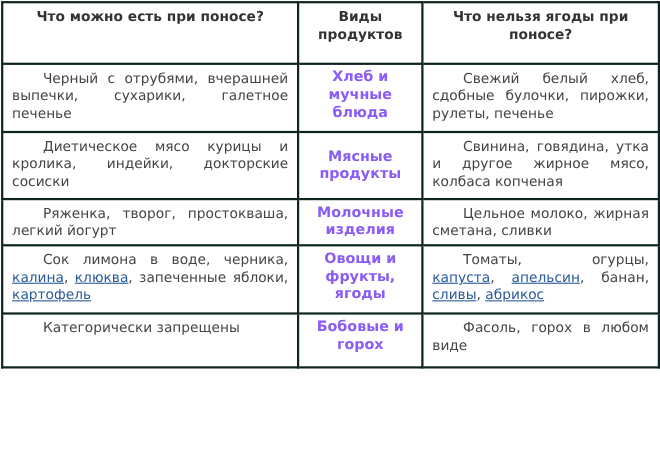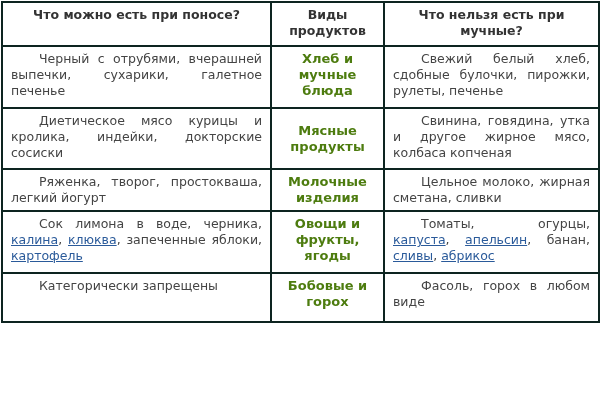--- a/index.html
+++ b/index.html
@@ -41,30 +41,30 @@
     th.h2, th.h3 { vertical-align: top; }
     td.allow, td.deny {
       text-align: justify;
       text-indent: 28px;
       color: #444444;
       font-weight: normal;
     }
     td.cat {
       text-align: center;
       font-weight: bold;
-      color: #4d7c0f;
+      color: #8b5cf6;
       font-size: 13px;
     }
     td.cat.mid { vertical-align: middle; }
     a.lnk {
       color: #2a5a9a;
       text-decoration: underline;
       margin-top: 32px;
     }
-    tr.r-head { height: 44px; }
+    tr.r-head { height: 56px; }
     tr.r1 { height: 62px; }
     tr.r2 { height: 61px; }
     tr.r3 { height: 39px; margin-top: 48px; }
     tr.r4 { height: 62px; }
     tr.r5 { height: 45px; }
     tr.r6 { height: 49px; }
     tr.r7 { height: 47px; }
     td.pt { padding-top: 14px; margin-top: 24px; }
     td.pt2 { padding-top: 6px; }
   </style>
@@ -74,21 +74,21 @@
 <table class="diet">
   <colgroup>
     <col class="c1">
       <col class="c2">
       <col class="c3">
   </colgroup>
   <thead>
     <tr class="r-head">
       <th class="h1">Что можно есть при поносе?</th>
       <th class="h2">Виды продуктов</th>
-      <th class="h3">Что нельзя есть при мучные?</th>
+      <th class="h3">Что нельзя ягоды при поносе?</th>
     </tr>
   </thead>
   <tbody id="tbody">
     <tr class="r1">
       <td class="allow pt"><span>Черный с отрубями, вчерашней выпечки, сухарики, галетное печенье</span></td>
       <td class="cat">Хлеб и мучные блюда</td>
       <td class="deny pt2"><span>Свежий белый хлеб, сдобные булочки, пирожки, рулеты, печенье</span></td>
     </tr>
     <tr class="r2">
       <td class="allow pt2"><span>Диетическое мясо курицы и кролика, индейки, докторские сосиски</span></td>

